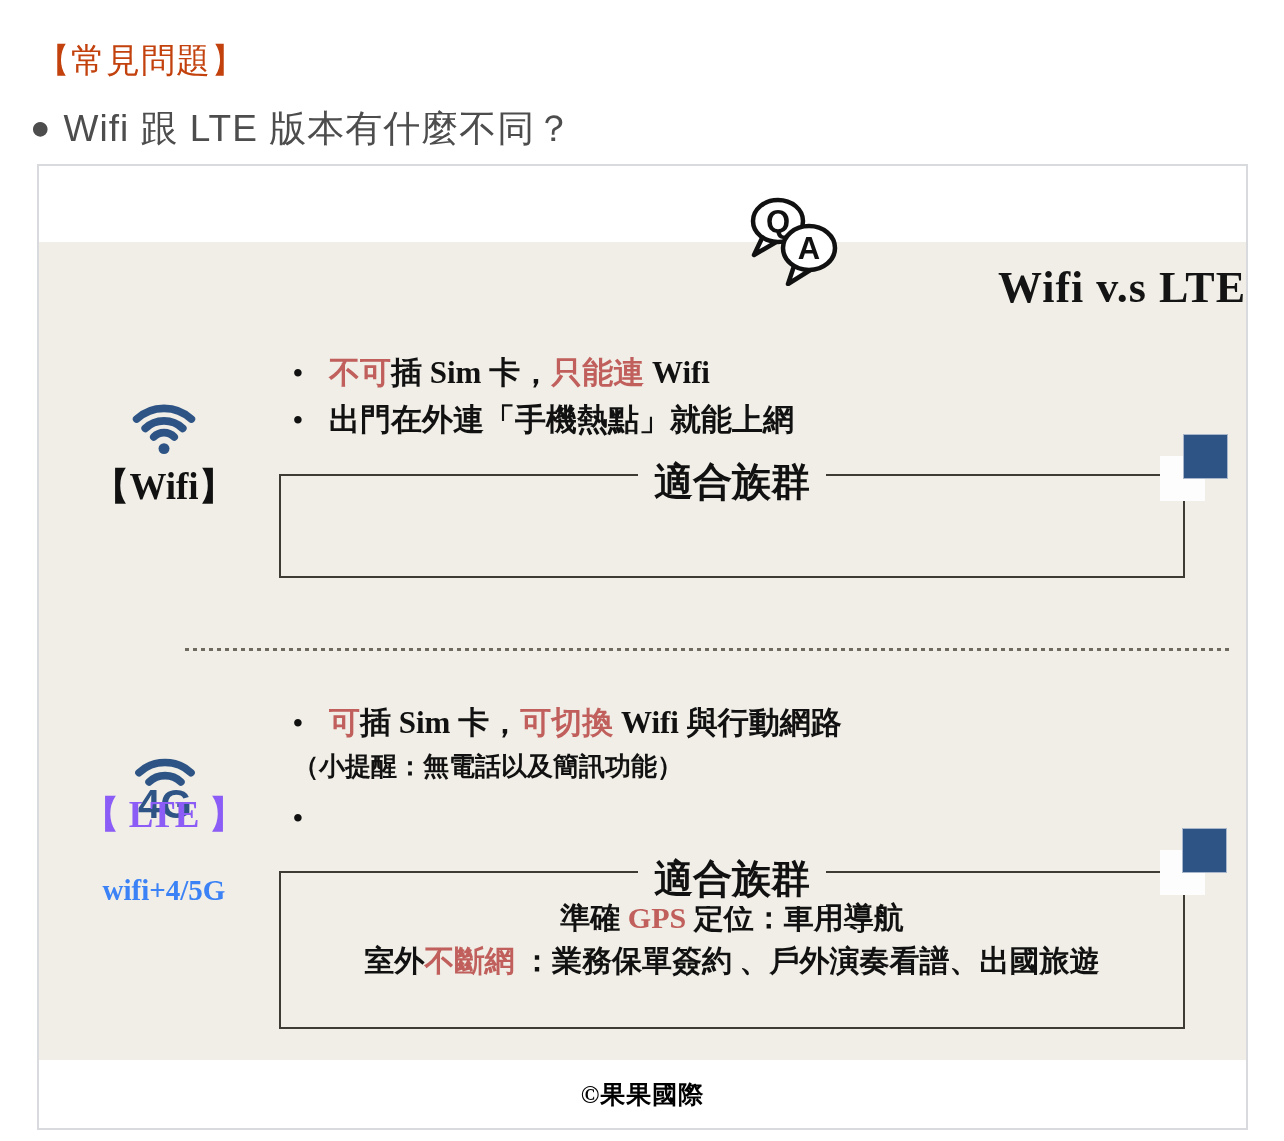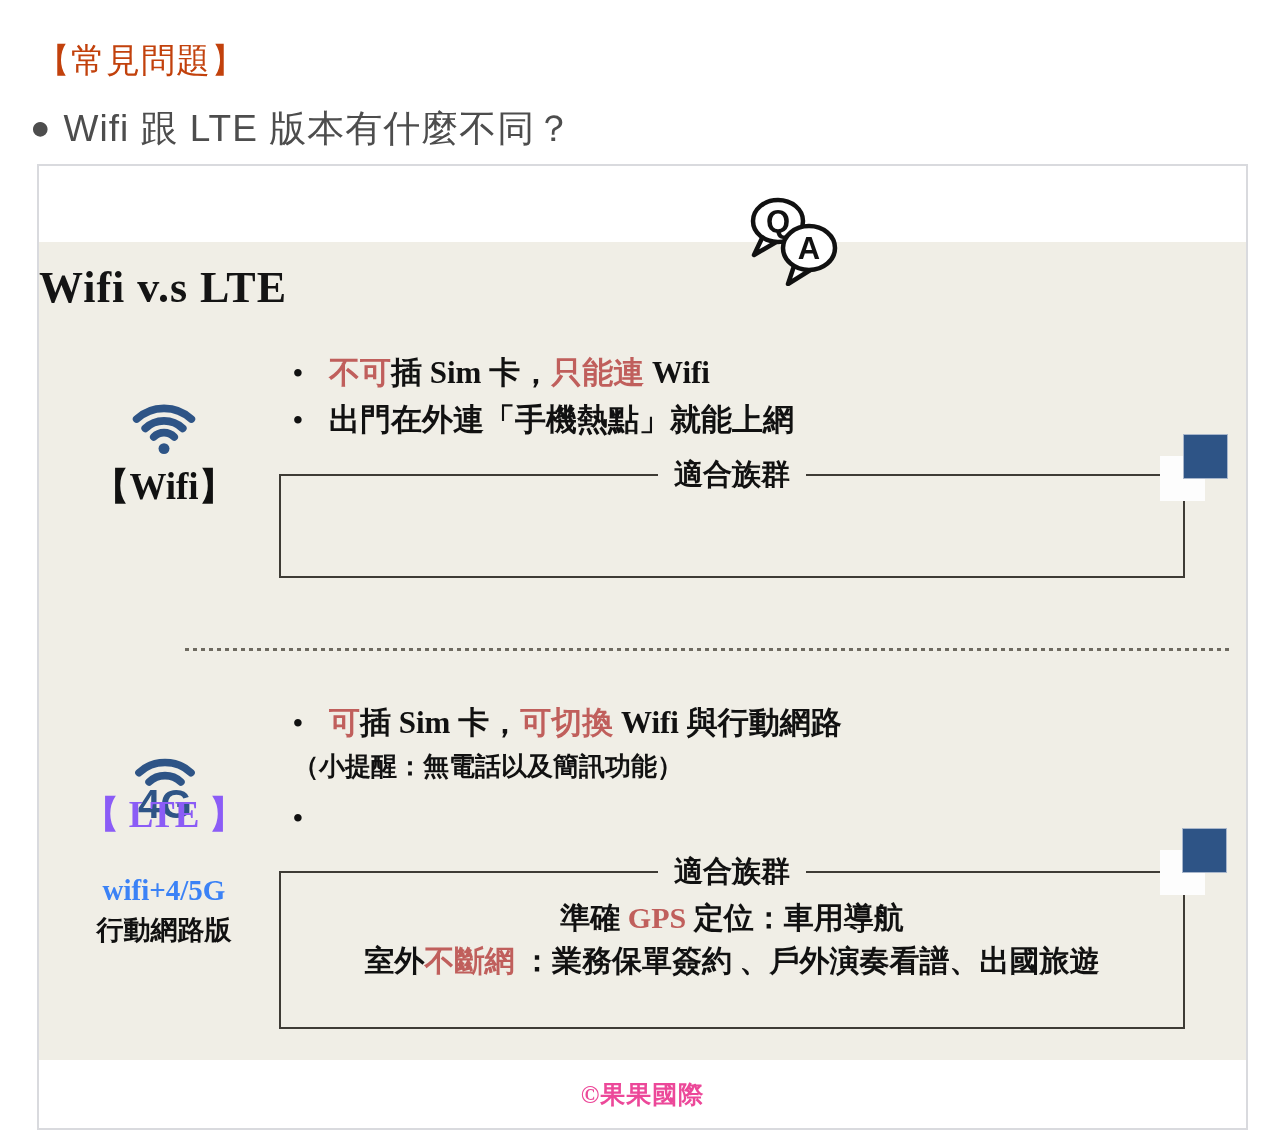--- a/index.html
+++ b/index.html
@@ -23,21 +23,21 @@
   .card{left:37px;top:164px;width:1211px;height:966px;background:#fff;
     border:2px solid #d9dade;}
   .beige{left:0;top:76px;width:100%;height:818px;background:var(--panel-beige);}
   .strip-bottom{left:0;top:894px;right:0;bottom:0;background:#fff;
     display:flex;align-items:center;justify-content:center;}
 
   .qa-icon{left:706px;top:28px;width:100px;height:92px;}
   .qa-icon .bubble{fill:#fff;stroke:#111;stroke-width:4.5;stroke-linejoin:round;}
   .qa-icon text{font-family:"Liberation Sans","DejaVu Sans",sans-serif;font-weight:bold;fill:#111;}
 
-  .main-title{left:0;top:96px;width:100%;text-align:left;
+  .main-title{left:0;top:96px;width:100%;text-align:right;
     font-size:44px;font-weight:700;color:#141414;letter-spacing:1px;}
 
   
   .icon-col{width:210px;left:20px;text-align:center;}
   .wifi-svg{left:86px;top:228px;width:78px;height:64px;}
   .wifi-svg path{stroke:var(--accent-blue);stroke-width:10;fill:none;stroke-linecap:round;}
   .wifi-svg circle{fill:var(--accent-blue);}
   .wifi-label{top:296px;font-size:37px;font-weight:700;color:#111;}
 
   .g4-svg{left:84px;top:584px;width:84px;height:84px;}
@@ -54,40 +54,40 @@
   .b-row{display:flex;align-items:flex-start;}
   .dot{width:36px;flex:0 0 36px;font-size:28px;line-height:1.65;}
   .note-row{font-size:26px;margin-top:2px;line-height:1.4;}
   .lte-b2{margin-top:10px;}
 
   
   .sbox{border:2px solid #3e3b35;background:transparent;}
   .wifi-box{left:240px;top:308px;width:906px;height:104px;}
   .lte-box{left:240px;top:705px;width:906px;height:158px;}
   .sbox .legend{position:absolute;top:-21px;left:50%;transform:translateX(-50%);
-    background:var(--panel-beige);padding:0 16px;font-size:29px;font-weight:700;
+    background:var(--panel-beige);padding:0 16px;font-size:39px;font-weight:700;
     color:#111;white-space:nowrap;}
   .sbox .content{padding-top:28px;text-align:center;font-size:30px;font-weight:700;
     color:#111;line-height:1.42;}
   .lte-box .content{padding-top:24px;}
 
   .seg-red{color:var(--accent-red);}
 
   
   .divider{left:146px;top:482px;width:1044px;height:3px;
     background:repeating-linear-gradient(90deg,#6e6a60 0 4px,transparent 4px 8px);}
 
   
   .deco-white{width:45px;height:45px;background:#fdfdfd;z-index:3;}
   .deco-blue{width:45px;height:45px;background:var(--accent-blue);
     border:1px solid #a8b6cb;z-index:4;}
   .deco-blue.w{left:1144px;top:268px;} .deco-white.w{left:1121px;top:290px;}
   .deco-blue.l{left:1143px;top:662px;} .deco-white.l{left:1121px;top:684px;}
 
-  .footer{font-size:25px;font-weight:700;color:#ec4899;letter-spacing:1px;}
+  .footer{font-size:25px;font-weight:700;color:#000000;letter-spacing:1px;}
 </style>
 </head>
 <body>
 
 <div class="abs heading1">【常見問題】</div>
 
 <div class="abs heading2">
   <span class="q-bullet">●</span>
   <span>Wifi 跟 LTE 版本有什麼不同？</span>
 </div>
@@ -137,21 +137,20 @@
 
   <div class="abs divider"></div>
 
   <svg class="abs g4-svg" viewBox="0 0 100 90">
     <path d="M19 22 A 44 42 0 0 1 81 22"></path>
     <path d="M31 33 A 27 26 0 0 1 69 33"></path>
     <text x="50" y="76" font-size="48" text-anchor="middle">4G</text>
   </svg>
   <div class="abs icon-col lte-label">【 LTE 】</div>
   <div class="abs icon-col lte-sub1">wifi+4/5G</div>
-  <div class="abs icon-col lte-sub2">行動網路版</div>
 
   <div class="abs bullets lte-bullets">
     <div class="b-row">
       <span class="dot">•</span>
       <span><span class="seg-red">可</span><span>插 Sim 卡，</span><span class="seg-red">可切換</span><span> Wifi 與行動網路</span></span>
     </div>
     <div class="note-row">（小提醒：無電話以及簡訊功能）</div>
     <div class="b-row lte-b2">
       <span class="dot">•</span>
     </div>

